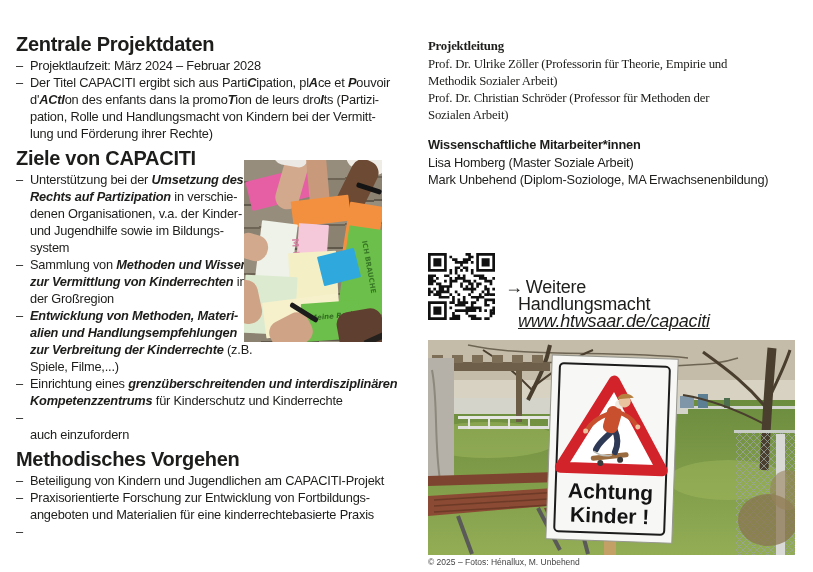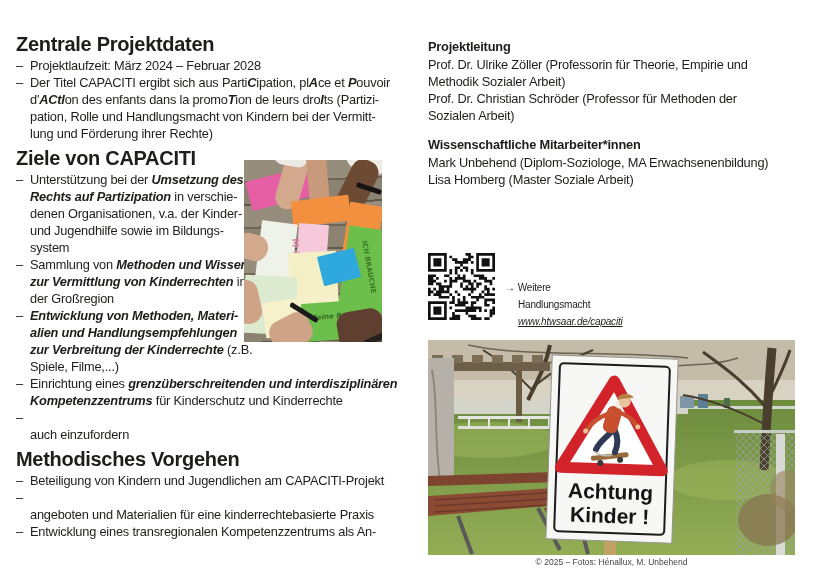--- a/index.html
+++ b/index.html
@@ -16,26 +16,26 @@
   .bullet{display:flex;align-items:flex-start;font-size:12.8px;line-height:17px;letter-spacing:-0.2px;}
   .dash{width:14px;flex:none;}
   .bullet-body{flex:1;}
   .em{font-weight:700;font-style:italic;}
   
   .rblock{position:absolute;left:428px;width:372px;font-size:12.8px;line-height:17px;letter-spacing:-0.2px;}
   .rblock .sec-h-sm{margin:0 0 1px 0;font-size:12.8px;line-height:17px;font-weight:700;}
   .entry{margin:0;}
   .qr-block{position:absolute;left:428px;top:253px;display:flex;}
   .qr-svg{display:block;width:67px;height:67px;}
-  .qr-text{margin-left:10px;margin-top:26px;font-size:10px;line-height:17px;letter-spacing:-0.2px;}
+  .qr-text{margin-left:10px;margin-top:26px;font-size:18px;line-height:17px;letter-spacing:-0.2px;}
   .qr-line1{white-space:nowrap;}
   .arrow{margin-right:3px;}
   .qr-indent{padding-left:13px;}
   .link{font-style:italic;text-decoration:underline;color:var(--text);}
-  .copyright{position:absolute;top:557px;left:428px;width:367px;text-align:center;
+  .copyright{position:absolute;top:557px;left:428px;width:367px;text-align:left;
              font-size:8.5px;color:#454545;letter-spacing:0;}
   
   .photo1{position:absolute;left:244px;top:160px;width:138px;height:182px;overflow:hidden;
           background:repeating-linear-gradient(178deg,#978d7c 0 21px,#6e6557 21px 23px,#8c8272 23px 44px,#60584b 44px 46px);}
   .photo1 .card{position:absolute;border-radius:1px;}
   .card-text{position:absolute;font-size:7px;font-weight:700;opacity:.85;white-space:nowrap;
              font-family:"DejaVu Sans",sans-serif;}
   .skin{position:absolute;border-radius:12px;}
   
   .photo2{position:absolute;left:428px;top:340px;width:367px;height:215px;overflow:hidden;background:#c9c2b2;}
@@ -87,25 +87,25 @@
     </section>
     <section class="sec">
       <h2 class="sec-h">Methodisches Vorgehen</h2>
       <div>
           <div class="bullet">
             <span class="dash">–</span>
             <span class="bullet-body"><span>Beteiligung von Kindern und Jugendlichen am CAPACITI-Projekt</span></span>
           </div>
           <div class="bullet">
             <span class="dash">–</span>
-            <span class="bullet-body"><br><span>angeboten und Materialien für eine kinderrechtebasierte Praxis</span></span>
-          </div>
-          <div class="bullet">
-            <span class="dash">–</span>
-            <span class="bullet-body"><span>Entwicklung eines transregionalen Kompetenzzentrums als An-</span><br></span>
+            <span class="bullet-body"><span>Praxisorientierte Forschung zur Entwicklung von Fortbildungs-</span><br><span>angeboten und Materialien für eine kinderrechtebasierte Praxis</span></span>
+          </div>
+          <div class="bullet">
+            <span class="dash">–</span>
+            <span class="bullet-body"><br></span>
           </div>
         </div>
     </section>
   </main>
 
   <div class="photo1">
     <div class="card" style="left:4px;top:14px;width:62px;height:30px;background:var(--pink);transform:rotate(-14deg);"></div>
     <div class="skin" style="left:36px;top:-8px;width:24px;height:58px;background:#d2a98d;transform:rotate(16deg);"></div>
     <div class="skin" style="left:30px;top:-12px;width:34px;height:18px;background:#ece9e4;transform:rotate(10deg);"></div>
     <div class="skin" style="left:64px;top:-10px;width:20px;height:62px;background:#c89a7b;transform:rotate(-5deg);"></div>
@@ -126,30 +126,30 @@
     <span class="card-text" style="left:66px;top:152px;color:#295e1c;font-style:italic;transform:rotate(-5deg);">Meine Rechte</span>
     <div class="skin" style="left:-8px;top:74px;width:32px;height:26px;background:#d2a98d;transform:rotate(18deg);"></div>
     <div class="skin" style="left:-10px;top:120px;width:26px;height:44px;background:#cfa386;transform:rotate(-12deg);"></div>
     <div class="skin" style="left:26px;top:156px;width:42px;height:32px;background:#cfa386;transform:rotate(-28deg);"></div>
     <div style="position:absolute;left:44px;top:150px;width:32px;height:5px;background:#1b1b1b;border-radius:2px;transform:rotate(32deg);"></div>
     <div class="skin" style="left:94px;top:150px;width:46px;height:42px;background:#5f4030;transform:rotate(-10deg);"></div>
     <div style="position:absolute;left:120px;top:176px;width:22px;height:6px;background:#23201e;transform:rotate(-24deg);"></div>
     <div style="position:absolute;left:112px;top:26px;width:26px;height:5px;background:#141414;border-radius:2px;transform:rotate(18deg);"></div>
   </div>
 
-  <section class="rblock" style="top:38px;">
+  <section class="rblock" style="top:38px;font-family:Liberation Serif, serif;">
     <h3 class="sec-h-sm">Projektleitung</h3>
     <p class="entry"><span>Prof. Dr. Ulrike Zöller (Professorin für Theorie, Empirie und</span><br><span>Methodik Sozialer Arbeit)</span></p>
     <p class="entry"><span>Prof. Dr. Christian Schröder (Professor für Methoden der</span><br><span>Sozialen Arbeit)</span></p>
   </section>
 
   <section class="rblock" style="top:136px;">
     <h3 class="sec-h-sm">Wissenschaftliche Mitarbeiter*innen</h3>
+    <p class="entry"><span>Lisa Homberg (Master Soziale Arbeit)</span></p>
     <p class="entry"><span>Mark Unbehend (Diplom-Soziologe, MA Erwachsenenbildung)</span></p>
-    <p class="entry"><span>Lisa Homberg (Master Soziale Arbeit)</span></p>
   </section>
 
   <div class="qr-block">
     <svg class="qr-svg" width="67" height="67" viewBox="0 0 67 67">
         <path d="M0.00,0.00h2.68v2.68h-2.68zM2.68,0.00h2.68v2.68h-2.68zM5.36,0.00h2.68v2.68h-2.68zM8.04,0.00h2.68v2.68h-2.68zM10.72,0.00h2.68v2.68h-2.68zM13.40,0.00h2.68v2.68h-2.68zM16.08,0.00h2.68v2.68h-2.68zM37.52,0.00h2.68v2.68h-2.68zM40.20,0.00h2.68v2.68h-2.68zM48.24,0.00h2.68v2.68h-2.68zM50.92,0.00h2.68v2.68h-2.68zM53.60,0.00h2.68v2.68h-2.68zM56.28,0.00h2.68v2.68h-2.68zM58.96,0.00h2.68v2.68h-2.68zM61.64,0.00h2.68v2.68h-2.68zM64.32,0.00h2.68v2.68h-2.68zM0.00,2.68h2.68v2.68h-2.68zM16.08,2.68h2.68v2.68h-2.68zM21.44,2.68h2.68v2.68h-2.68zM40.20,2.68h2.68v2.68h-2.68zM42.88,2.68h2.68v2.68h-2.68zM48.24,2.68h2.68v2.68h-2.68zM64.32,2.68h2.68v2.68h-2.68zM0.00,5.36h2.68v2.68h-2.68zM5.36,5.36h2.68v2.68h-2.68zM8.04,5.36h2.68v2.68h-2.68zM10.72,5.36h2.68v2.68h-2.68zM16.08,5.36h2.68v2.68h-2.68zM24.12,5.36h2.68v2.68h-2.68zM26.80,5.36h2.68v2.68h-2.68zM34.84,5.36h2.68v2.68h-2.68zM37.52,5.36h2.68v2.68h-2.68zM40.20,5.36h2.68v2.68h-2.68zM48.24,5.36h2.68v2.68h-2.68zM53.60,5.36h2.68v2.68h-2.68zM56.28,5.36h2.68v2.68h-2.68zM58.96,5.36h2.68v2.68h-2.68zM64.32,5.36h2.68v2.68h-2.68zM0.00,8.04h2.68v2.68h-2.68zM5.36,8.04h2.68v2.68h-2.68zM8.04,8.04h2.68v2.68h-2.68zM10.72,8.04h2.68v2.68h-2.68zM16.08,8.04h2.68v2.68h-2.68zM26.80,8.04h2.68v2.68h-2.68zM29.48,8.04h2.68v2.68h-2.68zM32.16,8.04h2.68v2.68h-2.68zM34.84,8.04h2.68v2.68h-2.68zM37.52,8.04h2.68v2.68h-2.68zM42.88,8.04h2.68v2.68h-2.68zM48.24,8.04h2.68v2.68h-2.68zM53.60,8.04h2.68v2.68h-2.68zM56.28,8.04h2.68v2.68h-2.68zM58.96,8.04h2.68v2.68h-2.68zM64.32,8.04h2.68v2.68h-2.68zM0.00,10.72h2.68v2.68h-2.68zM5.36,10.72h2.68v2.68h-2.68zM8.04,10.72h2.68v2.68h-2.68zM10.72,10.72h2.68v2.68h-2.68zM16.08,10.72h2.68v2.68h-2.68zM32.16,10.72h2.68v2.68h-2.68zM48.24,10.72h2.68v2.68h-2.68zM53.60,10.72h2.68v2.68h-2.68zM56.28,10.72h2.68v2.68h-2.68zM58.96,10.72h2.68v2.68h-2.68zM64.32,10.72h2.68v2.68h-2.68zM0.00,13.40h2.68v2.68h-2.68zM16.08,13.40h2.68v2.68h-2.68zM26.80,13.40h2.68v2.68h-2.68zM29.48,13.40h2.68v2.68h-2.68zM34.84,13.40h2.68v2.68h-2.68zM37.52,13.40h2.68v2.68h-2.68zM48.24,13.40h2.68v2.68h-2.68zM64.32,13.40h2.68v2.68h-2.68zM0.00,16.08h2.68v2.68h-2.68zM2.68,16.08h2.68v2.68h-2.68zM5.36,16.08h2.68v2.68h-2.68zM8.04,16.08h2.68v2.68h-2.68zM10.72,16.08h2.68v2.68h-2.68zM13.40,16.08h2.68v2.68h-2.68zM16.08,16.08h2.68v2.68h-2.68zM21.44,16.08h2.68v2.68h-2.68zM26.80,16.08h2.68v2.68h-2.68zM32.16,16.08h2.68v2.68h-2.68zM37.52,16.08h2.68v2.68h-2.68zM42.88,16.08h2.68v2.68h-2.68zM48.24,16.08h2.68v2.68h-2.68zM50.92,16.08h2.68v2.68h-2.68zM53.60,16.08h2.68v2.68h-2.68zM56.28,16.08h2.68v2.68h-2.68zM58.96,16.08h2.68v2.68h-2.68zM61.64,16.08h2.68v2.68h-2.68zM64.32,16.08h2.68v2.68h-2.68zM21.44,18.76h2.68v2.68h-2.68zM26.80,18.76h2.68v2.68h-2.68zM42.88,18.76h2.68v2.68h-2.68zM0.00,21.44h2.68v2.68h-2.68zM2.68,21.44h2.68v2.68h-2.68zM5.36,21.44h2.68v2.68h-2.68zM16.08,21.44h2.68v2.68h-2.68zM18.76,21.44h2.68v2.68h-2.68zM29.48,21.44h2.68v2.68h-2.68zM34.84,21.44h2.68v2.68h-2.68zM45.56,21.44h2.68v2.68h-2.68zM48.24,21.44h2.68v2.68h-2.68zM50.92,21.44h2.68v2.68h-2.68zM53.60,21.44h2.68v2.68h-2.68zM0.00,24.12h2.68v2.68h-2.68zM2.68,24.12h2.68v2.68h-2.68zM8.04,24.12h2.68v2.68h-2.68zM21.44,24.12h2.68v2.68h-2.68zM26.80,24.12h2.68v2.68h-2.68zM29.48,24.12h2.68v2.68h-2.68zM32.16,24.12h2.68v2.68h-2.68zM34.84,24.12h2.68v2.68h-2.68zM50.92,24.12h2.68v2.68h-2.68zM53.60,24.12h2.68v2.68h-2.68zM56.28,24.12h2.68v2.68h-2.68zM64.32,24.12h2.68v2.68h-2.68zM0.00,26.80h2.68v2.68h-2.68zM2.68,26.80h2.68v2.68h-2.68zM5.36,26.80h2.68v2.68h-2.68zM16.08,26.80h2.68v2.68h-2.68zM21.44,26.80h2.68v2.68h-2.68zM24.12,26.80h2.68v2.68h-2.68zM26.80,26.80h2.68v2.68h-2.68zM34.84,26.80h2.68v2.68h-2.68zM37.52,26.80h2.68v2.68h-2.68zM40.20,26.80h2.68v2.68h-2.68zM45.56,26.80h2.68v2.68h-2.68zM56.28,26.80h2.68v2.68h-2.68zM58.96,26.80h2.68v2.68h-2.68zM61.64,26.80h2.68v2.68h-2.68zM0.00,29.48h2.68v2.68h-2.68zM2.68,29.48h2.68v2.68h-2.68zM8.04,29.48h2.68v2.68h-2.68zM10.72,29.48h2.68v2.68h-2.68zM21.44,29.48h2.68v2.68h-2.68zM32.16,29.48h2.68v2.68h-2.68zM40.20,29.48h2.68v2.68h-2.68zM42.88,29.48h2.68v2.68h-2.68zM48.24,29.48h2.68v2.68h-2.68zM50.92,29.48h2.68v2.68h-2.68zM61.64,29.48h2.68v2.68h-2.68zM10.72,32.16h2.68v2.68h-2.68zM13.40,32.16h2.68v2.68h-2.68zM16.08,32.16h2.68v2.68h-2.68zM18.76,32.16h2.68v2.68h-2.68zM21.44,32.16h2.68v2.68h-2.68zM32.16,32.16h2.68v2.68h-2.68zM37.52,32.16h2.68v2.68h-2.68zM42.88,32.16h2.68v2.68h-2.68zM48.24,32.16h2.68v2.68h-2.68zM56.28,32.16h2.68v2.68h-2.68zM0.00,34.84h2.68v2.68h-2.68zM5.36,34.84h2.68v2.68h-2.68zM10.72,34.84h2.68v2.68h-2.68zM13.40,34.84h2.68v2.68h-2.68zM18.76,34.84h2.68v2.68h-2.68zM34.84,34.84h2.68v2.68h-2.68zM37.52,34.84h2.68v2.68h-2.68zM40.20,34.84h2.68v2.68h-2.68zM42.88,34.84h2.68v2.68h-2.68zM45.56,34.84h2.68v2.68h-2.68zM56.28,34.84h2.68v2.68h-2.68zM58.96,34.84h2.68v2.68h-2.68zM64.32,34.84h2.68v2.68h-2.68zM0.00,37.52h2.68v2.68h-2.68zM2.68,37.52h2.68v2.68h-2.68zM8.04,37.52h2.68v2.68h-2.68zM10.72,37.52h2.68v2.68h-2.68zM13.40,37.52h2.68v2.68h-2.68zM16.08,37.52h2.68v2.68h-2.68zM18.76,37.52h2.68v2.68h-2.68zM26.80,37.52h2.68v2.68h-2.68zM42.88,37.52h2.68v2.68h-2.68zM53.60,37.52h2.68v2.68h-2.68zM58.96,37.52h2.68v2.68h-2.68zM0.00,40.20h2.68v2.68h-2.68zM5.36,40.20h2.68v2.68h-2.68zM8.04,40.20h2.68v2.68h-2.68zM10.72,40.20h2.68v2.68h-2.68zM21.44,40.20h2.68v2.68h-2.68zM29.48,40.20h2.68v2.68h-2.68zM40.20,40.20h2.68v2.68h-2.68zM50.92,40.20h2.68v2.68h-2.68zM56.28,40.20h2.68v2.68h-2.68zM58.96,40.20h2.68v2.68h-2.68zM61.64,40.20h2.68v2.68h-2.68zM64.32,40.20h2.68v2.68h-2.68zM10.72,42.88h2.68v2.68h-2.68zM13.40,42.88h2.68v2.68h-2.68zM16.08,42.88h2.68v2.68h-2.68zM18.76,42.88h2.68v2.68h-2.68zM24.12,42.88h2.68v2.68h-2.68zM34.84,42.88h2.68v2.68h-2.68zM42.88,42.88h2.68v2.68h-2.68zM45.56,42.88h2.68v2.68h-2.68zM48.24,42.88h2.68v2.68h-2.68zM50.92,42.88h2.68v2.68h-2.68zM53.60,42.88h2.68v2.68h-2.68zM24.12,45.56h2.68v2.68h-2.68zM29.48,45.56h2.68v2.68h-2.68zM34.84,45.56h2.68v2.68h-2.68zM48.24,45.56h2.68v2.68h-2.68zM56.28,45.56h2.68v2.68h-2.68zM58.96,45.56h2.68v2.68h-2.68zM61.64,45.56h2.68v2.68h-2.68zM64.32,45.56h2.68v2.68h-2.68zM0.00,48.24h2.68v2.68h-2.68zM2.68,48.24h2.68v2.68h-2.68zM5.36,48.24h2.68v2.68h-2.68zM8.04,48.24h2.68v2.68h-2.68zM10.72,48.24h2.68v2.68h-2.68zM13.40,48.24h2.68v2.68h-2.68zM16.08,48.24h2.68v2.68h-2.68zM21.44,48.24h2.68v2.68h-2.68zM24.12,48.24h2.68v2.68h-2.68zM29.48,48.24h2.68v2.68h-2.68zM32.16,48.24h2.68v2.68h-2.68zM34.84,48.24h2.68v2.68h-2.68zM37.52,48.24h2.68v2.68h-2.68zM42.88,48.24h2.68v2.68h-2.68zM45.56,48.24h2.68v2.68h-2.68zM56.28,48.24h2.68v2.68h-2.68zM64.32,48.24h2.68v2.68h-2.68zM0.00,50.92h2.68v2.68h-2.68zM16.08,50.92h2.68v2.68h-2.68zM26.80,50.92h2.68v2.68h-2.68zM29.48,50.92h2.68v2.68h-2.68zM32.16,50.92h2.68v2.68h-2.68zM34.84,50.92h2.68v2.68h-2.68zM42.88,50.92h2.68v2.68h-2.68zM56.28,50.92h2.68v2.68h-2.68zM58.96,50.92h2.68v2.68h-2.68zM0.00,53.60h2.68v2.68h-2.68zM5.36,53.60h2.68v2.68h-2.68zM8.04,53.60h2.68v2.68h-2.68zM10.72,53.60h2.68v2.68h-2.68zM16.08,53.60h2.68v2.68h-2.68zM21.44,53.60h2.68v2.68h-2.68zM37.52,53.60h2.68v2.68h-2.68zM40.20,53.60h2.68v2.68h-2.68zM42.88,53.60h2.68v2.68h-2.68zM45.56,53.60h2.68v2.68h-2.68zM48.24,53.60h2.68v2.68h-2.68zM50.92,53.60h2.68v2.68h-2.68zM64.32,53.60h2.68v2.68h-2.68zM0.00,56.28h2.68v2.68h-2.68zM5.36,56.28h2.68v2.68h-2.68zM8.04,56.28h2.68v2.68h-2.68zM10.72,56.28h2.68v2.68h-2.68zM16.08,56.28h2.68v2.68h-2.68zM26.80,56.28h2.68v2.68h-2.68zM29.48,56.28h2.68v2.68h-2.68zM32.16,56.28h2.68v2.68h-2.68zM34.84,56.28h2.68v2.68h-2.68zM37.52,56.28h2.68v2.68h-2.68zM40.20,56.28h2.68v2.68h-2.68zM42.88,56.28h2.68v2.68h-2.68zM45.56,56.28h2.68v2.68h-2.68zM50.92,56.28h2.68v2.68h-2.68zM56.28,56.28h2.68v2.68h-2.68zM61.64,56.28h2.68v2.68h-2.68zM64.32,56.28h2.68v2.68h-2.68zM0.00,58.96h2.68v2.68h-2.68zM5.36,58.96h2.68v2.68h-2.68zM8.04,58.96h2.68v2.68h-2.68zM10.72,58.96h2.68v2.68h-2.68zM16.08,58.96h2.68v2.68h-2.68zM24.12,58.96h2.68v2.68h-2.68zM37.52,58.96h2.68v2.68h-2.68zM61.64,58.96h2.68v2.68h-2.68zM64.32,58.96h2.68v2.68h-2.68zM0.00,61.64h2.68v2.68h-2.68zM16.08,61.64h2.68v2.68h-2.68zM24.12,61.64h2.68v2.68h-2.68zM26.80,61.64h2.68v2.68h-2.68zM29.48,61.64h2.68v2.68h-2.68zM40.20,61.64h2.68v2.68h-2.68zM42.88,61.64h2.68v2.68h-2.68zM45.56,61.64h2.68v2.68h-2.68zM61.64,61.64h2.68v2.68h-2.68zM0.00,64.32h2.68v2.68h-2.68zM2.68,64.32h2.68v2.68h-2.68zM5.36,64.32h2.68v2.68h-2.68zM8.04,64.32h2.68v2.68h-2.68zM10.72,64.32h2.68v2.68h-2.68zM13.40,64.32h2.68v2.68h-2.68zM16.08,64.32h2.68v2.68h-2.68zM21.44,64.32h2.68v2.68h-2.68zM24.12,64.32h2.68v2.68h-2.68zM26.80,64.32h2.68v2.68h-2.68zM29.48,64.32h2.68v2.68h-2.68zM42.88,64.32h2.68v2.68h-2.68zM45.56,64.32h2.68v2.68h-2.68zM48.24,64.32h2.68v2.68h-2.68zM50.92,64.32h2.68v2.68h-2.68zM56.28,64.32h2.68v2.68h-2.68zM58.96,64.32h2.68v2.68h-2.68z" fill="#111"></path>
       </svg>
     <div class="qr-text">
       <div class="qr-line1"><span class="arrow">→</span><span>Weitere</span></div>
       <div class="qr-indent">Handlungsmacht</div>
       <div class="qr-indent"><a class="link" href="#">www.htwsaar.de/capaciti</a></div>

